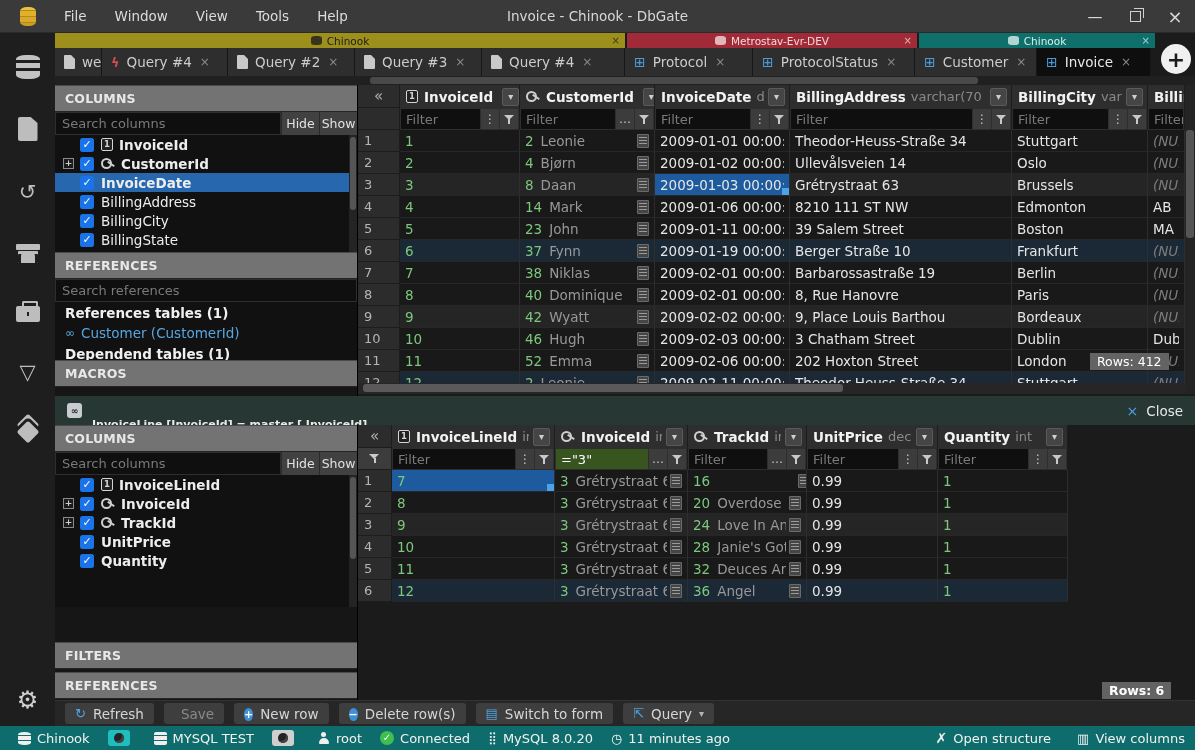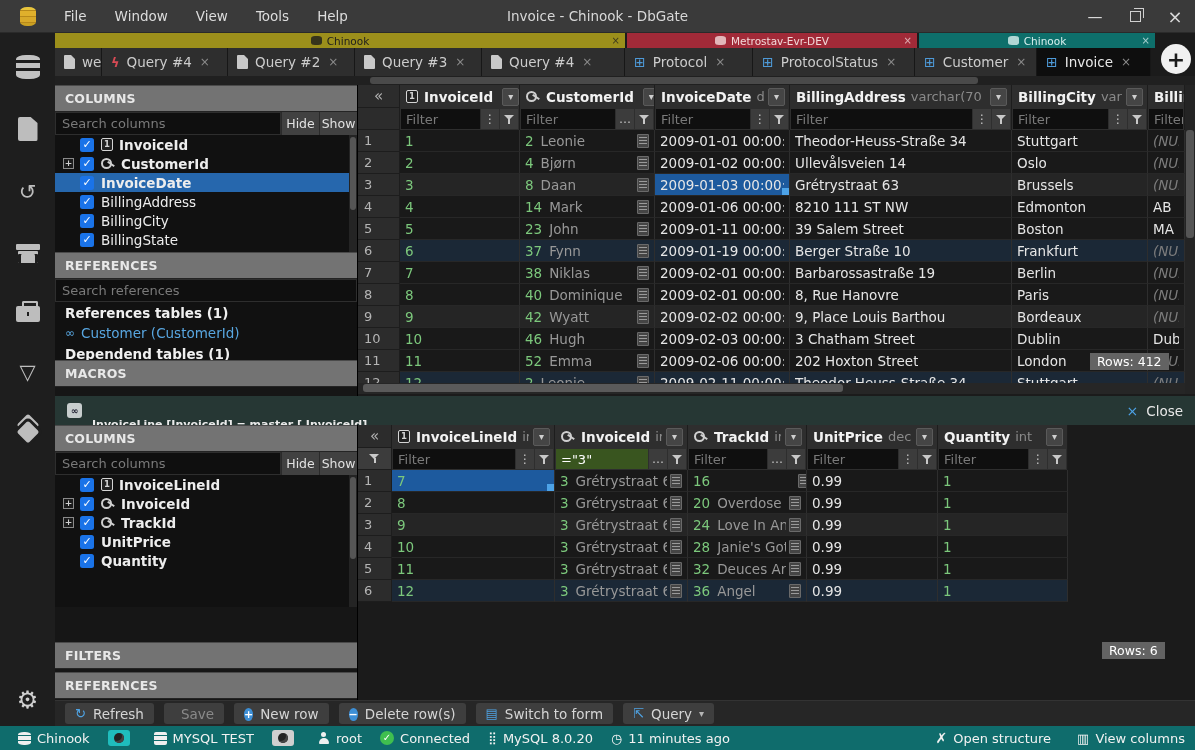--- a/index.html
+++ b/index.html
@@ -935,21 +935,21 @@
           <span class="i-doc"></span>
         </div>
         <div class="g-cell" style="width: 131px;">
           <span class=" txt-clip">0.99</span>
         </div>
         <div class="g-cell" style="width: 130px;">
           <span class="v-num txt-clip">1</span>
         </div>
       </div>
     </div>
-  <div class="rows-badge" style="left:1102px; top:642px;">Rows: 6</div>
+  <div class="rows-badge" style="left:1102px; top:682px;font-weight:bold;">Rows: 6</div>
 
   <div class="toolbar" id="toolbar">
       <div class="tb-btn">
         <span class="tbic">↻</span>
         <span>Refresh</span>
       </div>
       <div class="tb-btn disabled">
         <span class="tbic"><span class="i-save"></span></span>
         <span>Save</span>
       </div>

